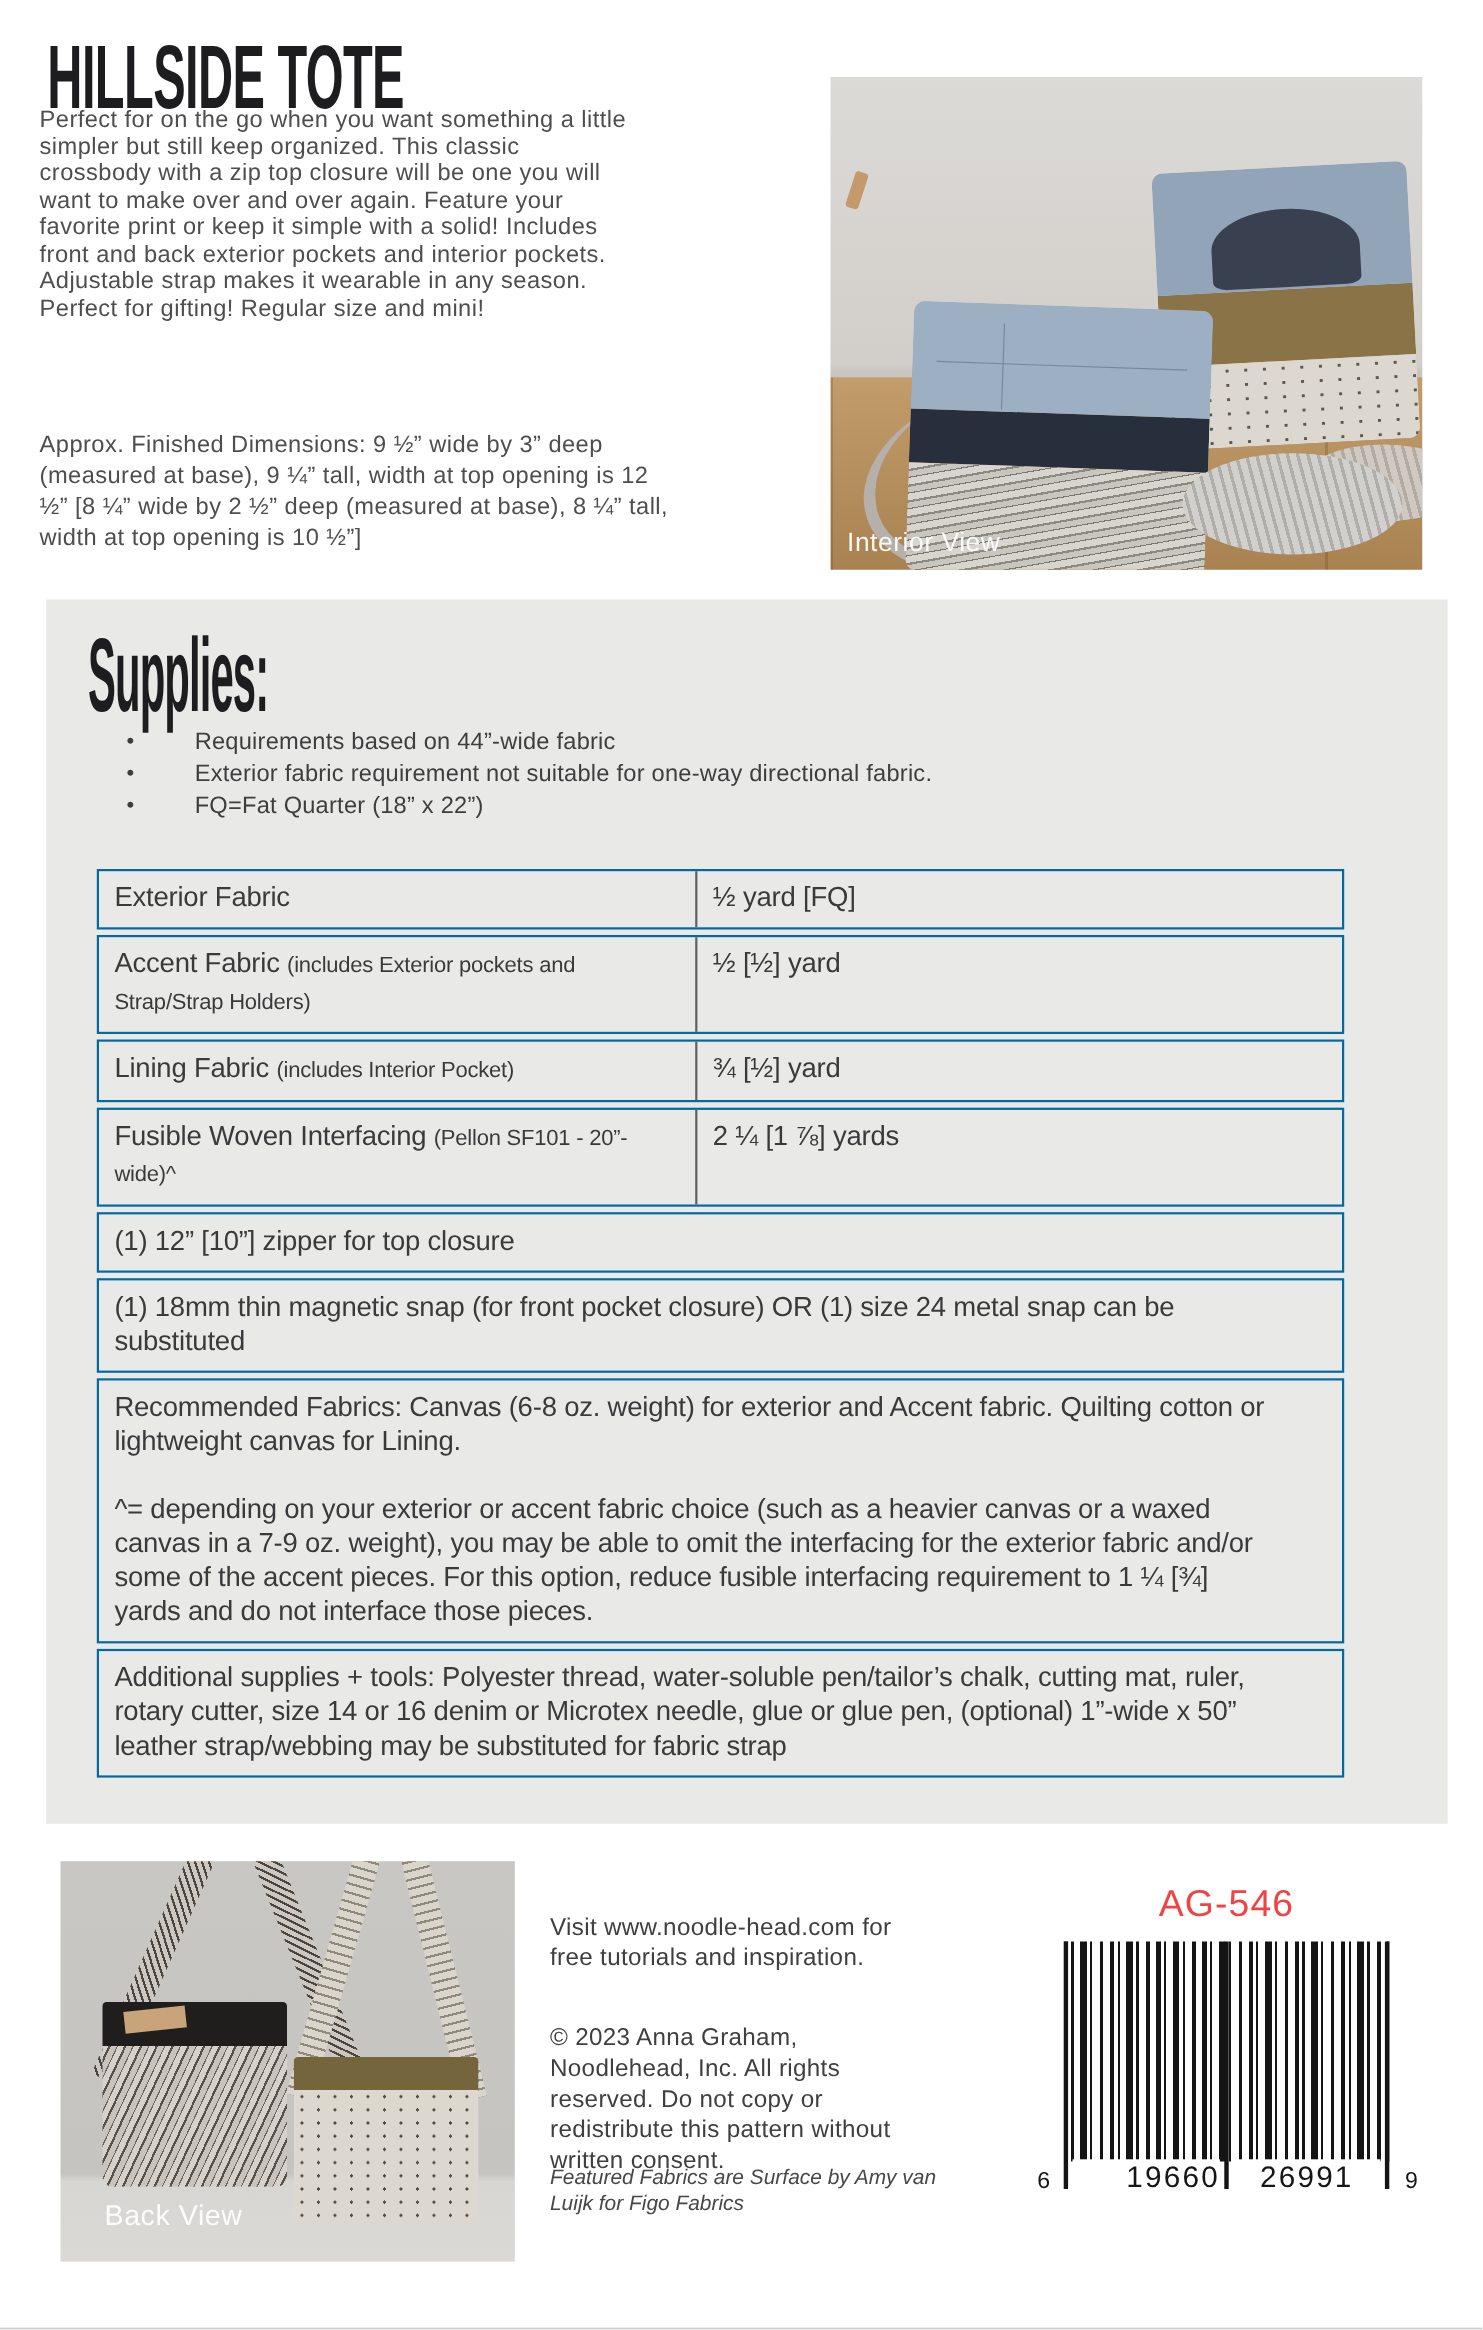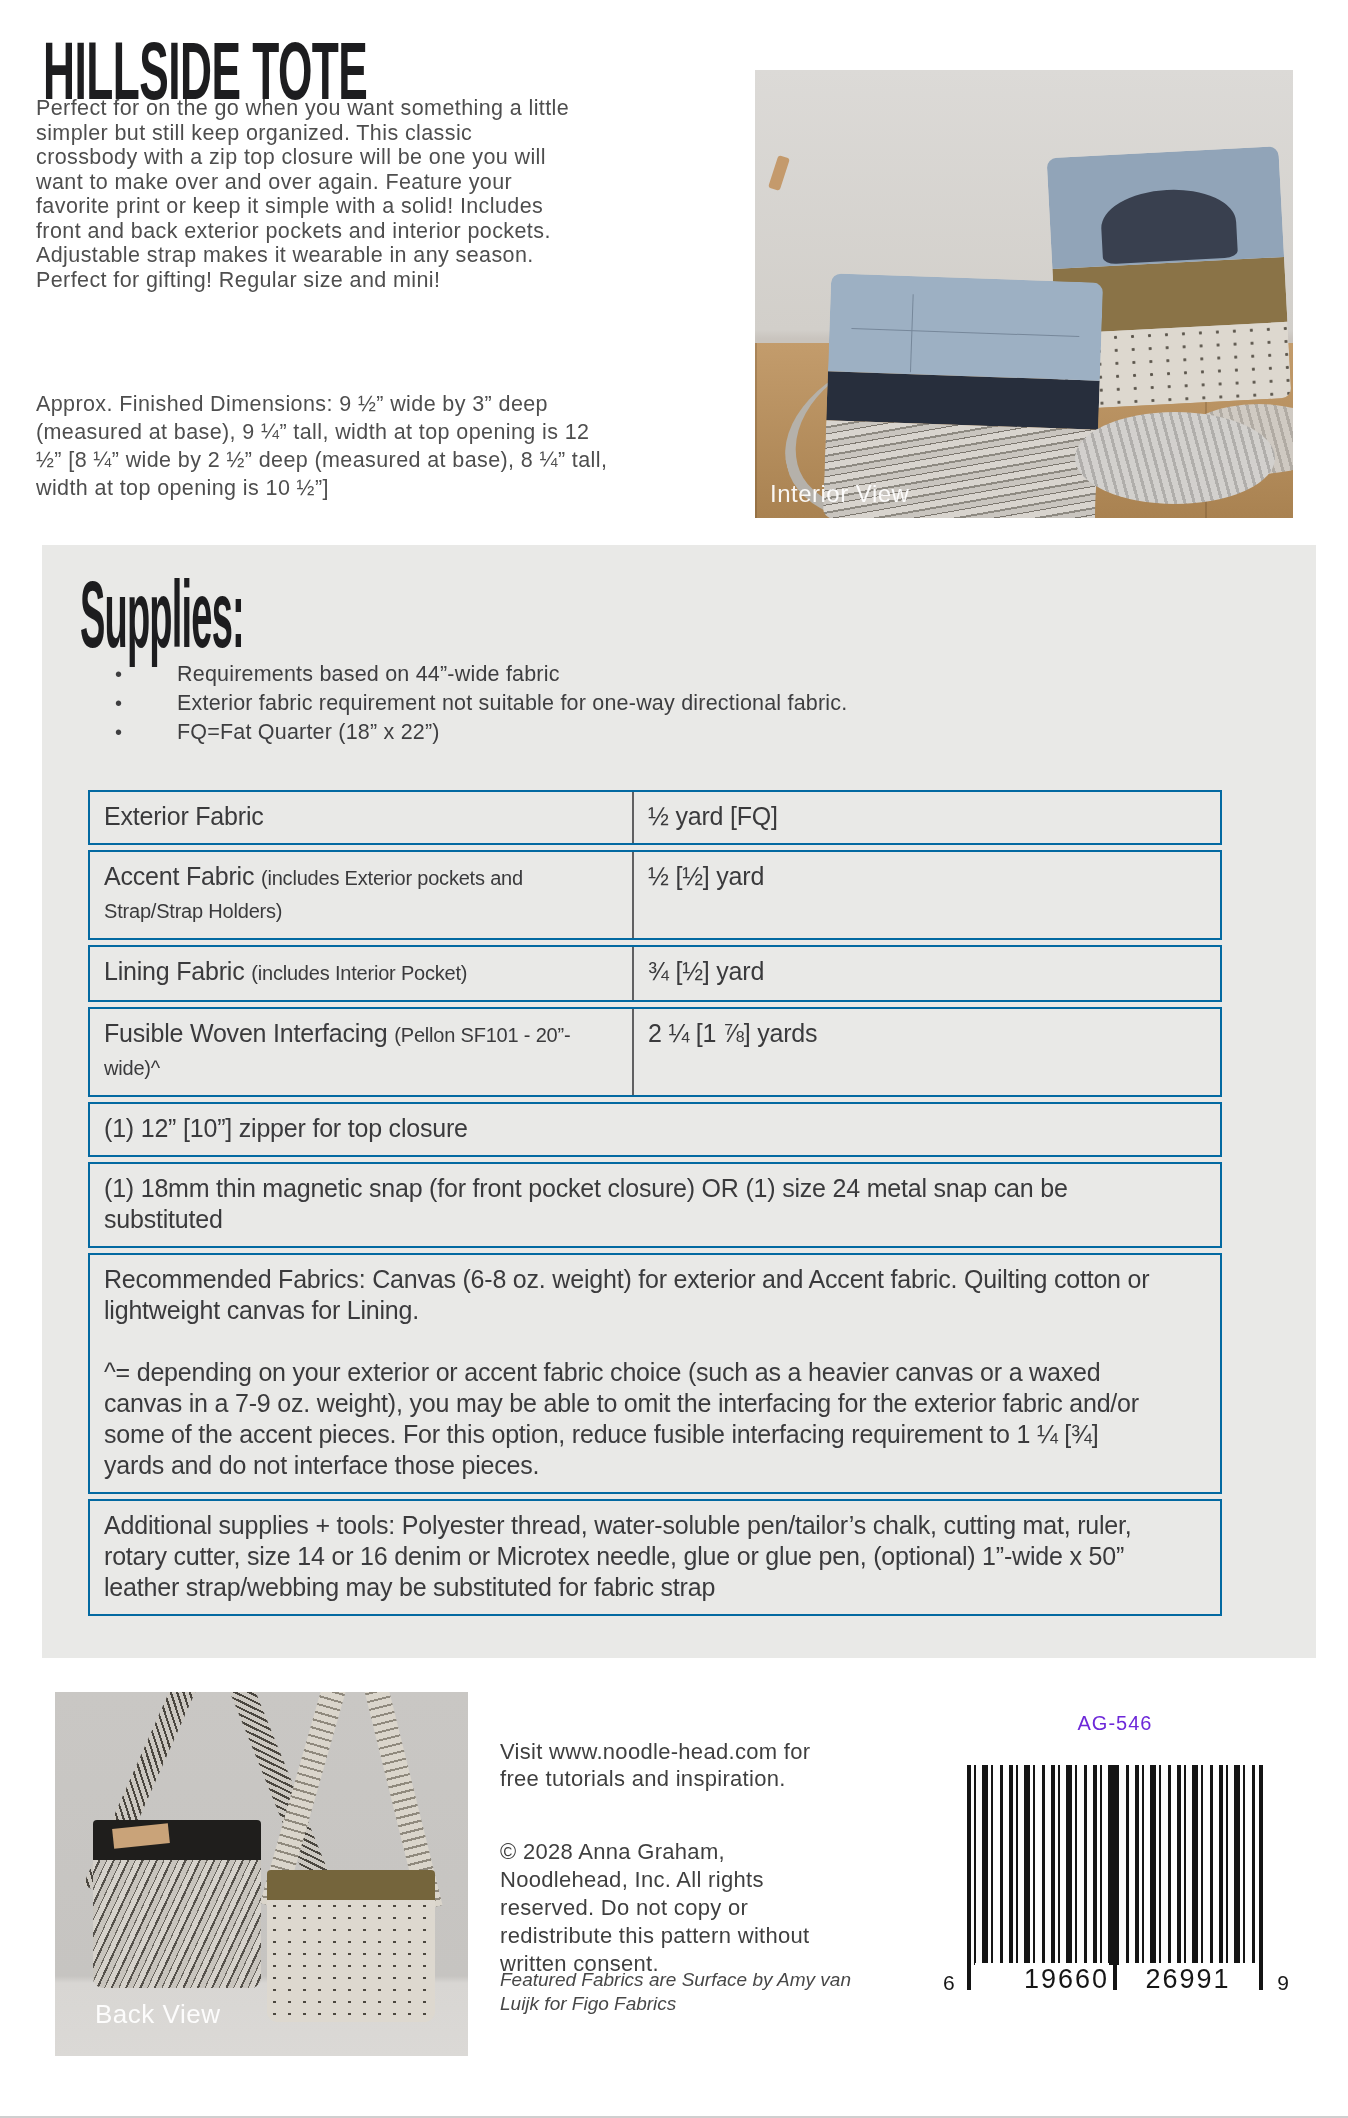--- a/index.html
+++ b/index.html
@@ -107,21 +107,21 @@
   .bbag.dash .band{height:20%;background:#75653c;}
   .bbag.dash .body{height:80%;background:#ddd8cf;position:relative;}
   .bbag.dash .body:before{content:"";position:absolute;inset:0;
     background-image:radial-gradient(rgba(60,56,48,0.9) 1.6px, transparent 1.8px);
     background-size:15px 12px;}
   .fcol{position:absolute;left:500px;width:400px;color:#3f3f3f;}
   .visit{top:1738px;font-size:22px;line-height:27px;width:345px;letter-spacing:0.3px;}
   .copyright{top:1838px;font-size:22px;line-height:28px;width:355px;letter-spacing:0.3px;}
   .featured{top:1968px;font-size:19px;line-height:24px;width:380px;font-style:italic;color:#474747;}
   .sku{position:absolute;left:967px;top:1712px;width:296px;text-align:center;
-    font-size:20px;color:#6d28d9;letter-spacing:1px;}
+    font-size:34px;color:#ef4444;letter-spacing:1px;}
   .barcode{position:absolute;left:967px;top:1765px;width:296px;height:230px;}
   .barcode .bars{position:absolute;left:0;top:0;width:100%;height:200px;
     background:repeating-linear-gradient(90deg,#141414 0 4px,#fdfdfd 4px 7px,#141414 7px 9px,#fdfdfd 9px 15px,#141414 15px 21px,#fdfdfd 21px 24px,#141414 24px 26px,#fdfdfd 26px 33px,#141414 33px 36px,#fdfdfd 36px 42px);}
   .barcode .guard{position:absolute;top:0;width:4px;height:225px;background:#141414;}
   .barcode .g1{left:0;} .barcode .g2{left:146px;} .barcode .g3{right:0;}
   .barcode .num{position:absolute;top:198px;height:32px;background:#ffffff;
     font-size:27px;color:#161616;text-align:center;letter-spacing:2px;line-height:32px;}
   .barcode .n1{left:8px;width:134px;text-align:right;}
   .barcode .n2{left:154px;width:134px;}
   .barcode .d6{position:absolute;left:-24px;top:206px;font-size:21px;color:#161616;}
@@ -217,21 +217,21 @@
       <div class="body"></div>
     </div>
     <div class="bbag dash">
       <div class="band"></div>
       <div class="body"></div>
     </div>
     <div class="photo-caption" style="left:40px;bottom:26px;font-size:26px;">Back View</div>
   </div>
 
   <div class="fcol visit">Visit www.noodle-head.com for free tutorials and inspiration.</div>
-  <div class="fcol copyright">© 2028 Anna Graham, Noodlehead, Inc. All rights reserved. Do not copy or redistribute this pattern without written consent.</div>
+  <div class="fcol copyright">© 2023 Anna Graham, Noodlehead, Inc. All rights reserved. Do not copy or redistribute this pattern without written consent.</div>
   <div class="fcol featured">Featured Fabrics are Surface by Amy van Luijk for Figo Fabrics</div>
 
   <div class="sku">AG-546</div>
   <div class="barcode">
     <div class="bars"></div>
     <div class="guard g1"></div>
     <div class="guard g2"></div>
     <div class="guard g3"></div>
     <div class="d6">6</div>
     <div class="num n1">19660</div>

